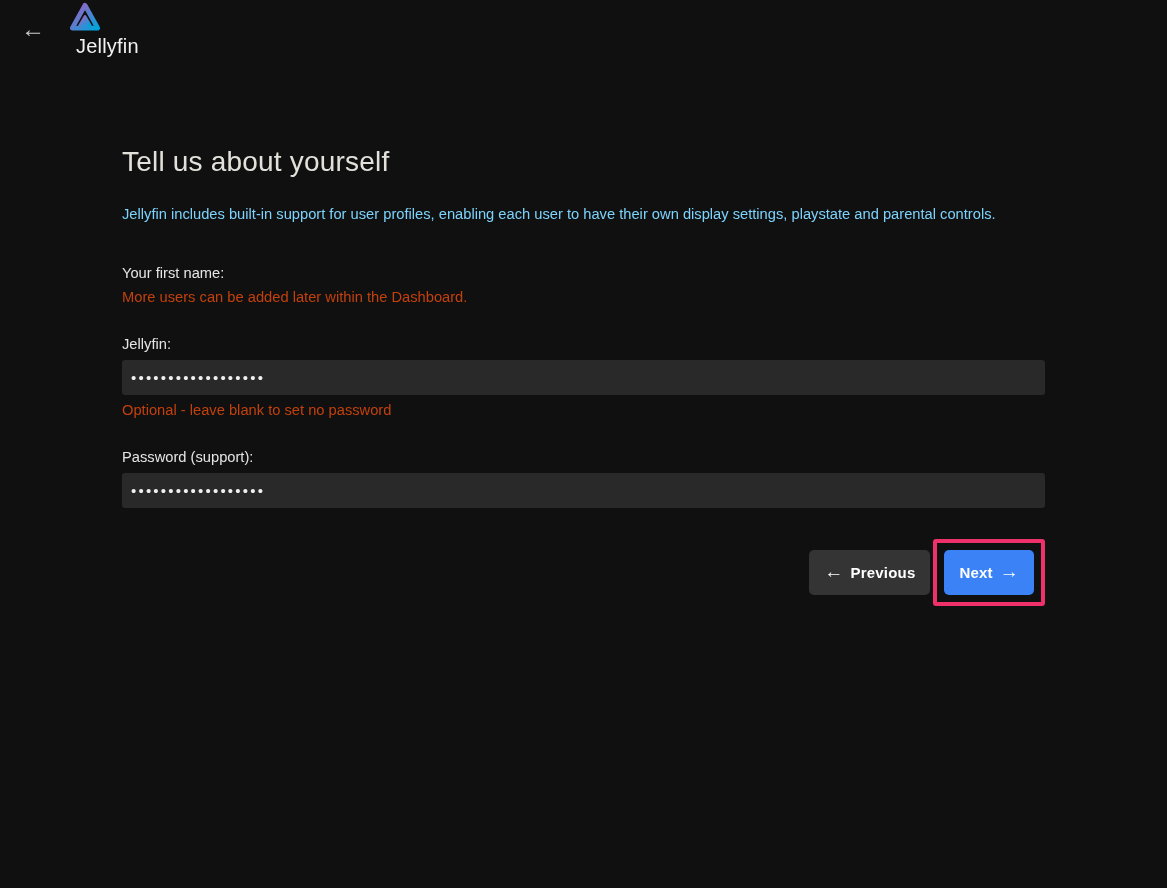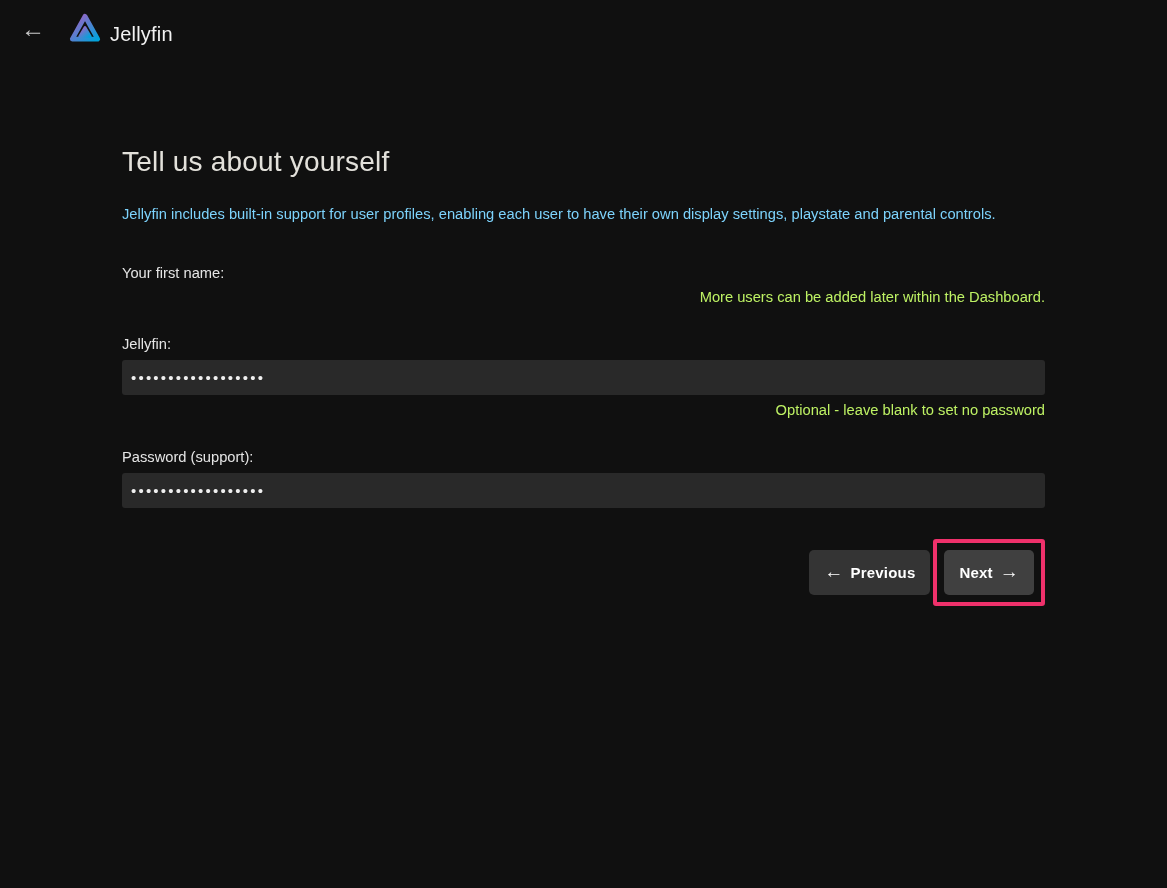--- a/index.html
+++ b/index.html
@@ -35,21 +35,22 @@
     border: none;
     color: #c9c9c9;
     font-size: 24px;
     line-height: 1;
     cursor: pointer;
     margin-right: 16px;
     padding: 0;
   }
   .logo-wrap {
     display: flex;
-    align-items: flex-end;
+    align-items: flex-start;
+    flex-direction: column;
   }
   .logo-svg {
     width: 34px;
     height: 34px;
     display: block;
   }
   .app-name {
     font-size: 20px;
     font-weight: 400;
     color: #f2f2f2;
@@ -99,23 +100,22 @@
     font-family: "Liberation Sans", sans-serif;
     outline: none;
   }
   .password-input {
     font-size: 15px;
     letter-spacing: 2.2px;
     color: #efefef;
   }
   .helper {
     font-size: 14.7px;
-    color: #bef264;
+    color: #c2410c;
     margin-top: 7px;
-    text-align: right;
   }
 
   
   .buttons-row {
     display: flex;
     justify-content: flex-end;
     align-items: center;
     margin-top: 28px;
   }
   .btn {
@@ -137,21 +137,21 @@
     font-size: 19px;
     font-weight: 600;
     line-height: 1;
     position: relative;
     top: -1px;
   }
   .btn-previous {
     background: #343434;
   }
   .btn-next {
-    background: #404040;
+    background: #3b82f6;
   }
   .next-highlight {
     border: 4px solid #ef316b;
     border-radius: 3px;
     padding: 7px;
     margin-left: 3px;
     display: inline-flex;
   }
 </style>
 </head>

